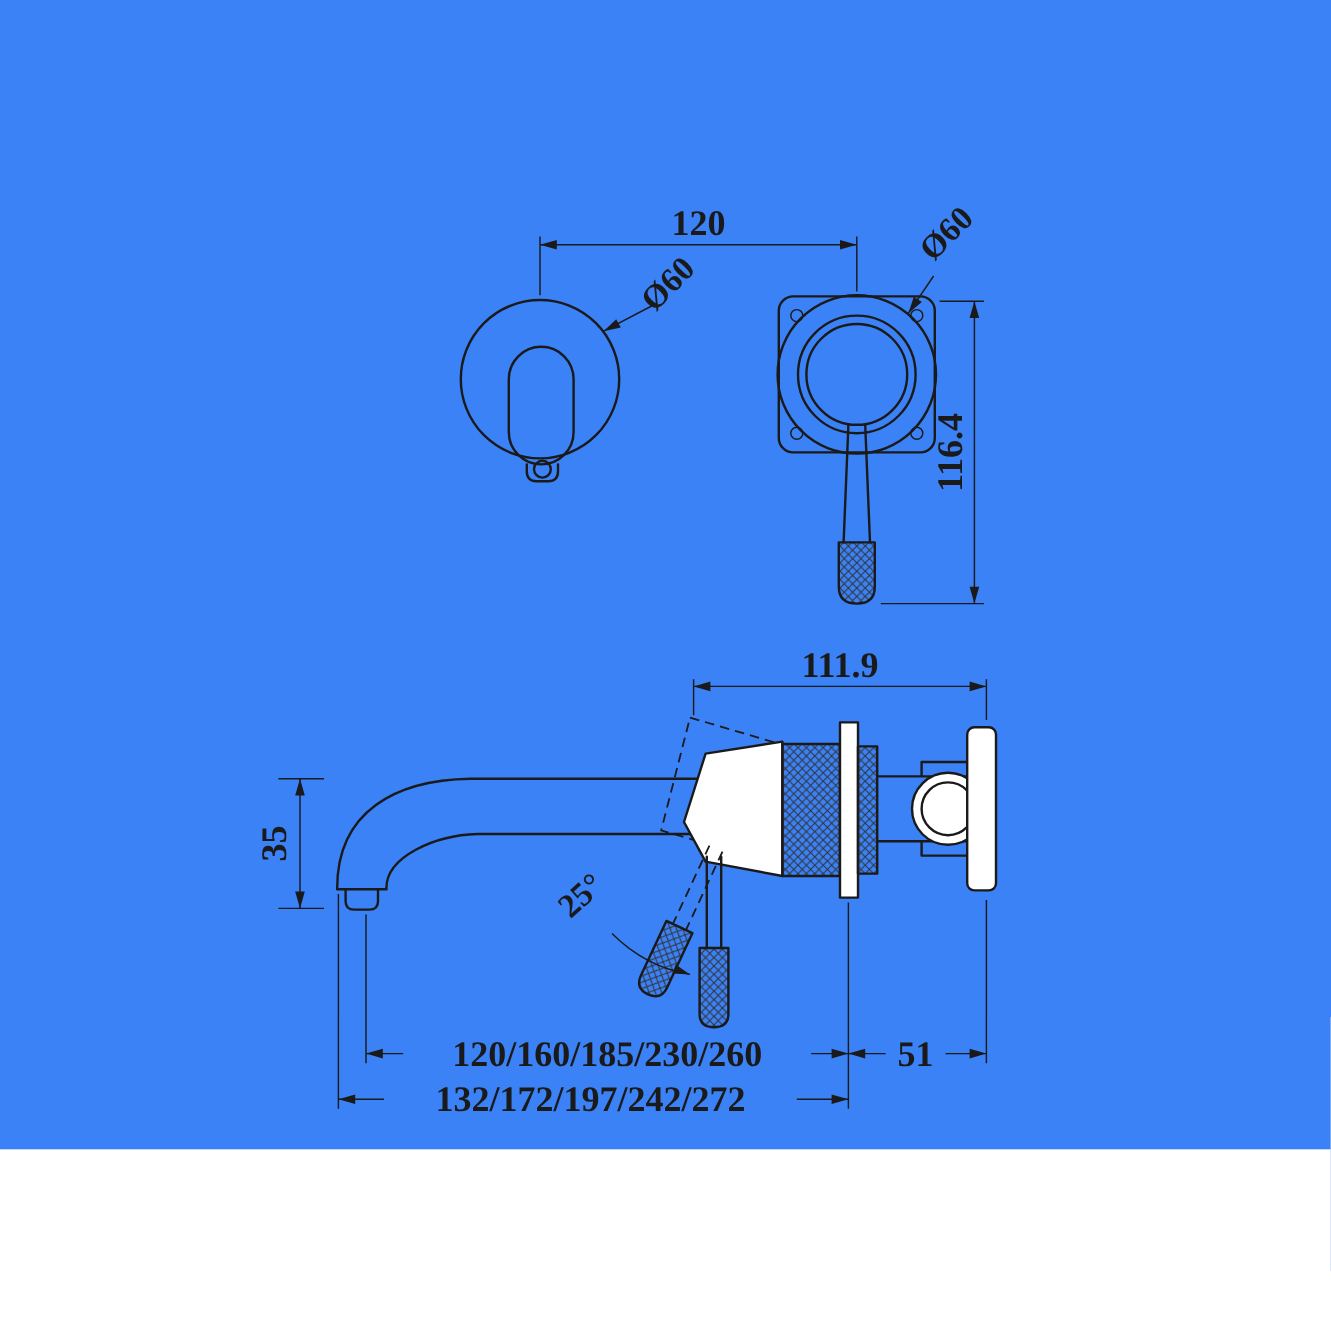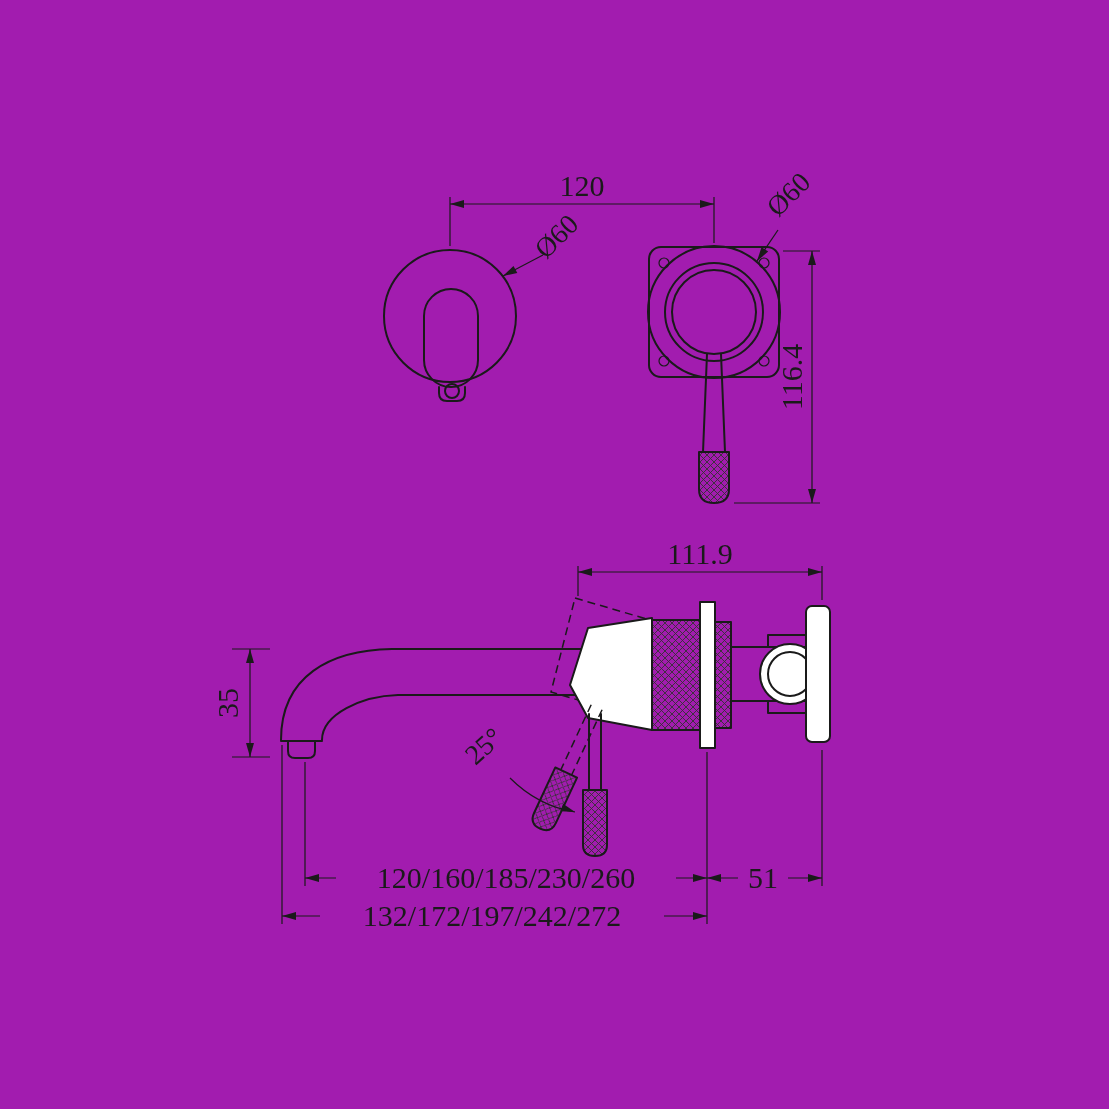--- a/index.html
+++ b/index.html
@@ -1,16 +1,16 @@
 <!DOCTYPE html>
 <html><head>
 <meta charset="utf-8">
 <style>
   html,body{margin:0;padding:0;background:#ffffff;}
-  .page{width:1109px;height:1109px;background:#a21caf;position:relative;overflow:hidden;}
+  .page{width:1109px;height:958px;background:#3b82f6;position:relative;overflow:hidden;font-weight:bold;}
   svg{display:block;}
   .ol   { fill:none; stroke:#1a1a1a; stroke-width:2; stroke-linejoin:round; stroke-linecap:round; }
   .olf  { fill:#ffffff; stroke:#1a1a1a; stroke-width:2; stroke-linejoin:round; }
   .knurl{ fill:url(#crosshatch); stroke:#1a1a1a; stroke-width:2; stroke-linejoin:round; }
   .dim  { fill:none; stroke:#1a1a1a; stroke-width:1.2; }
   .dash { fill:none; stroke:#1a1a1a; stroke-width:1.5; stroke-dasharray:8 5; }
   .arr  { fill:#1a1a1a; stroke:none; }
   .lbl  { fill:#1a1a1a; font-family:"Liberation Serif", serif; font-size:30px; text-anchor:middle; }
   .lbls { fill:#1a1a1a; font-family:"Liberation Serif", serif; font-size:28px; text-anchor:middle; }
 </style>

